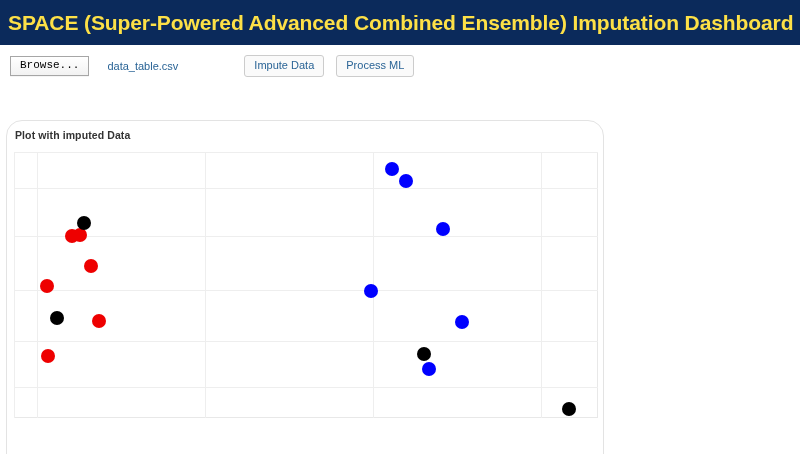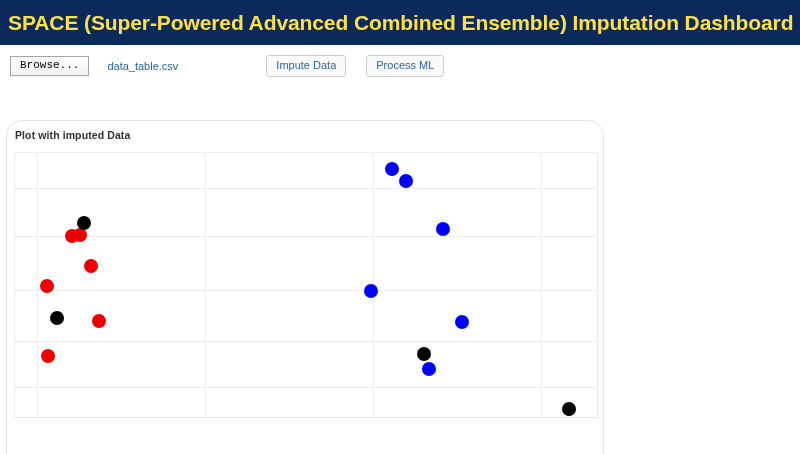--- a/index.html
+++ b/index.html
@@ -73,22 +73,22 @@
     font-size: 11px;
     color: #2a6496;
     background: #fafafa;
     border: 1px solid #cccccc;
     border-radius: 3px;
     padding: 3px 9px 4px 9px;
     line-height: 13px;
     cursor: default;
     white-space: nowrap;
   }
-  .gap-before-impute { margin-left: 88px; }
-  .gap-between      { margin-left: 20px; }
+  .gap-before-impute { margin-left: 66px; }
+  .gap-between      { margin-left: 12px; }
 
   
   .plot-panel {
     position: absolute;
     left: 6px;
     top: 120px;
     width: 598px;
     height: 376px;
     background: #ffffff;
     border: 1px solid #e3e3e3;

